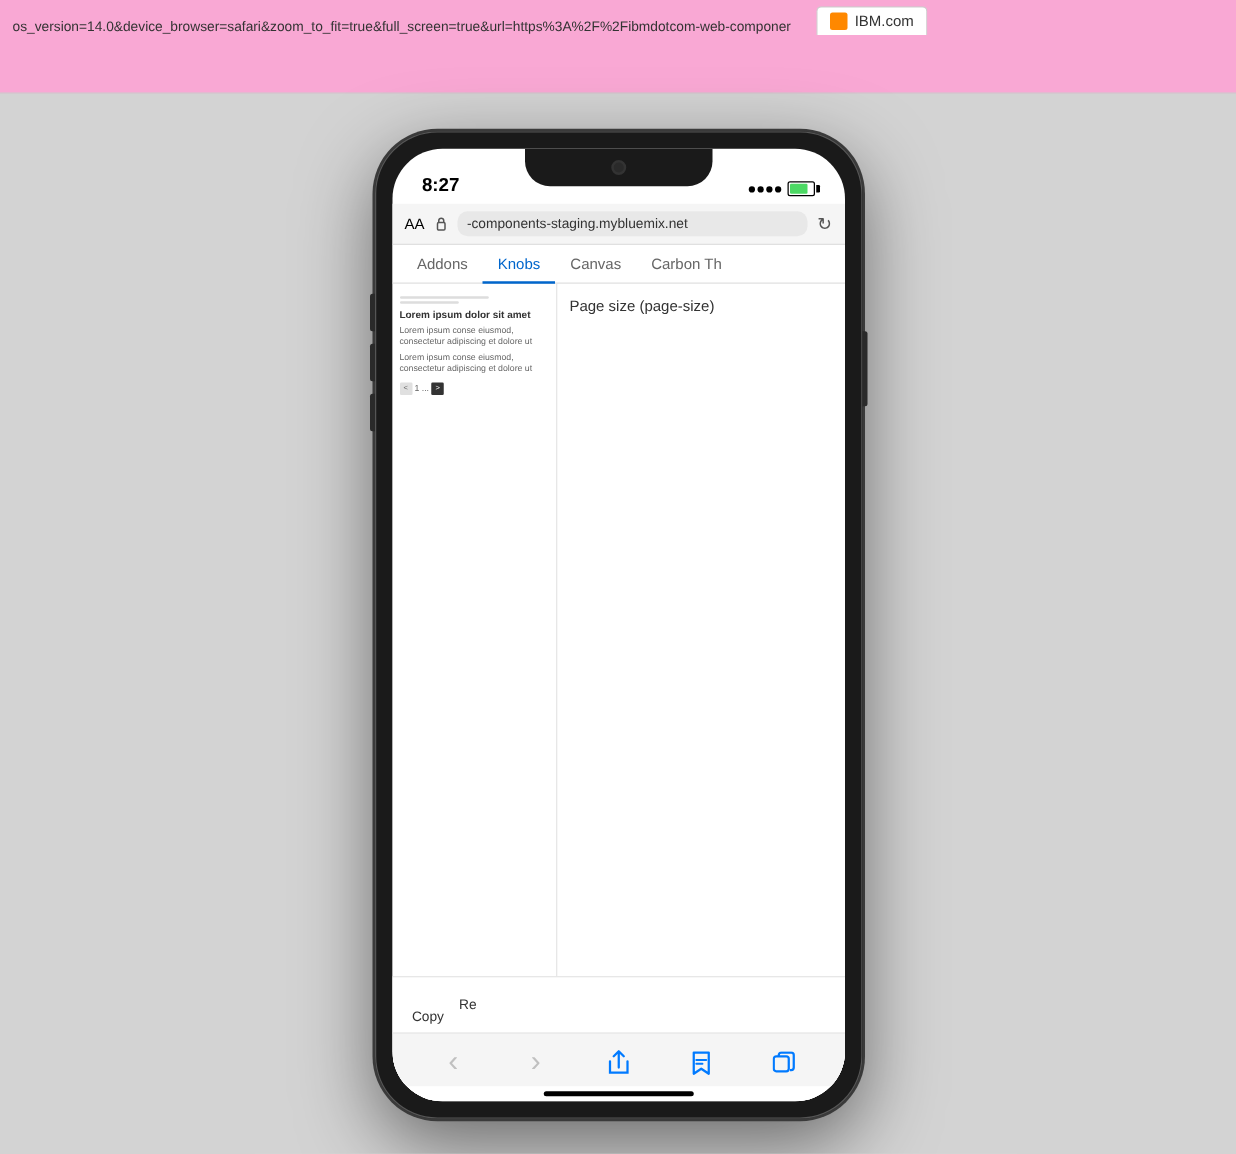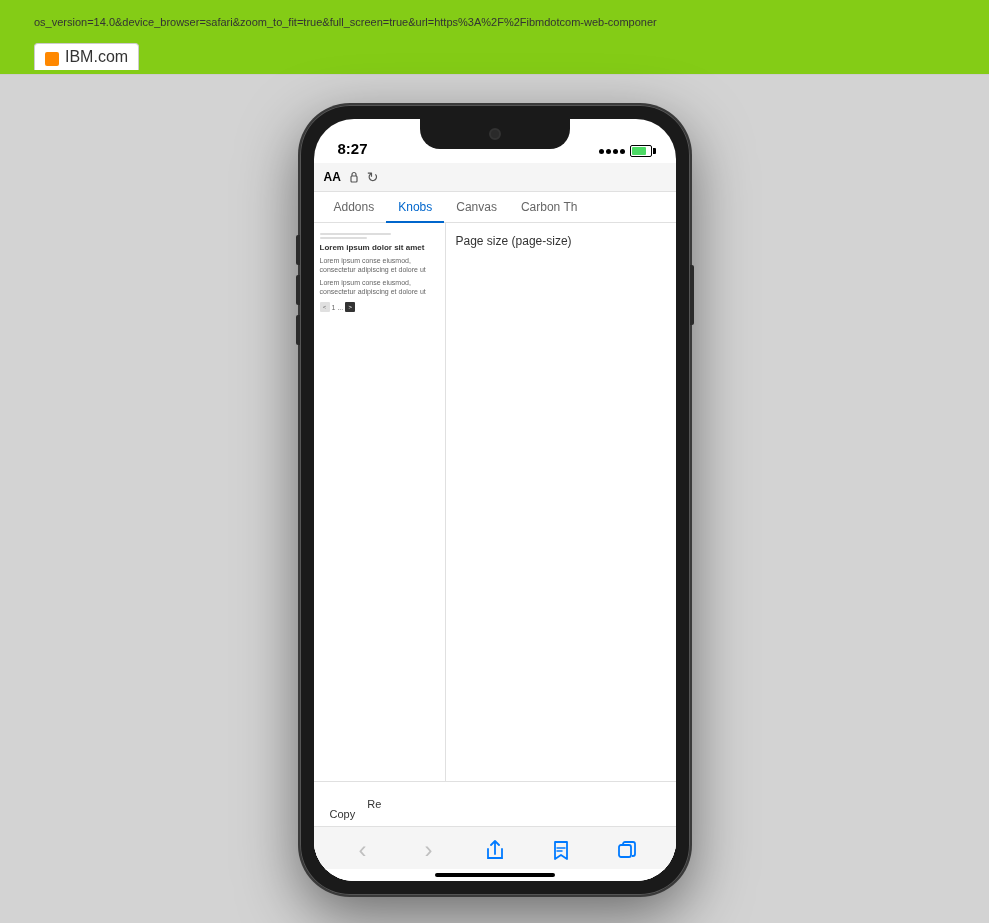--- a/index.html
+++ b/index.html
@@ -13,25 +13,24 @@
       position: relative;
     }
 
     
     .browser-bar {
       position: absolute;
       top: 0;
       left: 0;
       right: 0;
       height: 75px;
-      background: #84cc16;
+      background: #f9a8d4;
       border-bottom: 1px solid #ccc;
       display: flex;
-      flex-direction: column;
-      padding-left: 24px;
+      flex-direction: row;
     }
 
     .url-bar {
       display: flex;
       align-items: center;
       padding: 8px 10px 4px 10px;
       height: 40px;
     }
 
     .url-text {
@@ -46,21 +45,21 @@
       align-items: center;
       padding: 0 10px;
       height: 32px;
     }
 
     .browser-tab {
       display: flex;
       align-items: flex-end;
       gap: 6px;
       padding: 4px 10px;
-      font-size: 16px;
+      font-size: 12px;
       color: #333;
       border-radius: 4px 4px 0 0;
       background: #fff;
       border: 1px solid #ccc;
       border-bottom: none;
     }
 
     .tab-favicon {
       width: 14px;
       height: 14px;
@@ -250,21 +249,21 @@
       align-items: center;
       padding: 6px 10px;
       gap: 8px;
       border-bottom: 1px solid #e0e0e0;
       background: #f5f5f5;
     }
 
     .aa-text {
       font-size: 12px;
       color: #000;
-      font-weight: 700;
+      font-weight: 400;
     }
 
     .lock-icon-wrap {
       display: flex;
       align-items: center;
     }
 
     .address-field {
       flex: 1;
       background: #e8e8e8;
@@ -544,20 +543,21 @@
     <div class="phone-browser">
 
       <div class="phone-address-bar">
         <span class="aa-text">AA</span>
         <div class="lock-icon-wrap">
           <svg width="10" height="12" viewBox="0 0 10 12" fill="none">
             <rect x="2" y="5" width="6" height="6" rx="1" stroke="#555" stroke-width="1.2"></rect>
             <path d="M3 5V3.5a2 2 0 014 0V5" stroke="#555" stroke-width="1.2"></path>
           </svg>
         </div>
+        <span class="address-field">-components-staging.mybluemix.net</span>
         <span class="reload-btn">↻</span>
       </div>
 
       <div class="sb-tabs">
         <div class="sb-tab">
           <span>Addons</span>
         </div>
         <div class="sb-tab active">
           <span>Knobs</span>
         </div>

